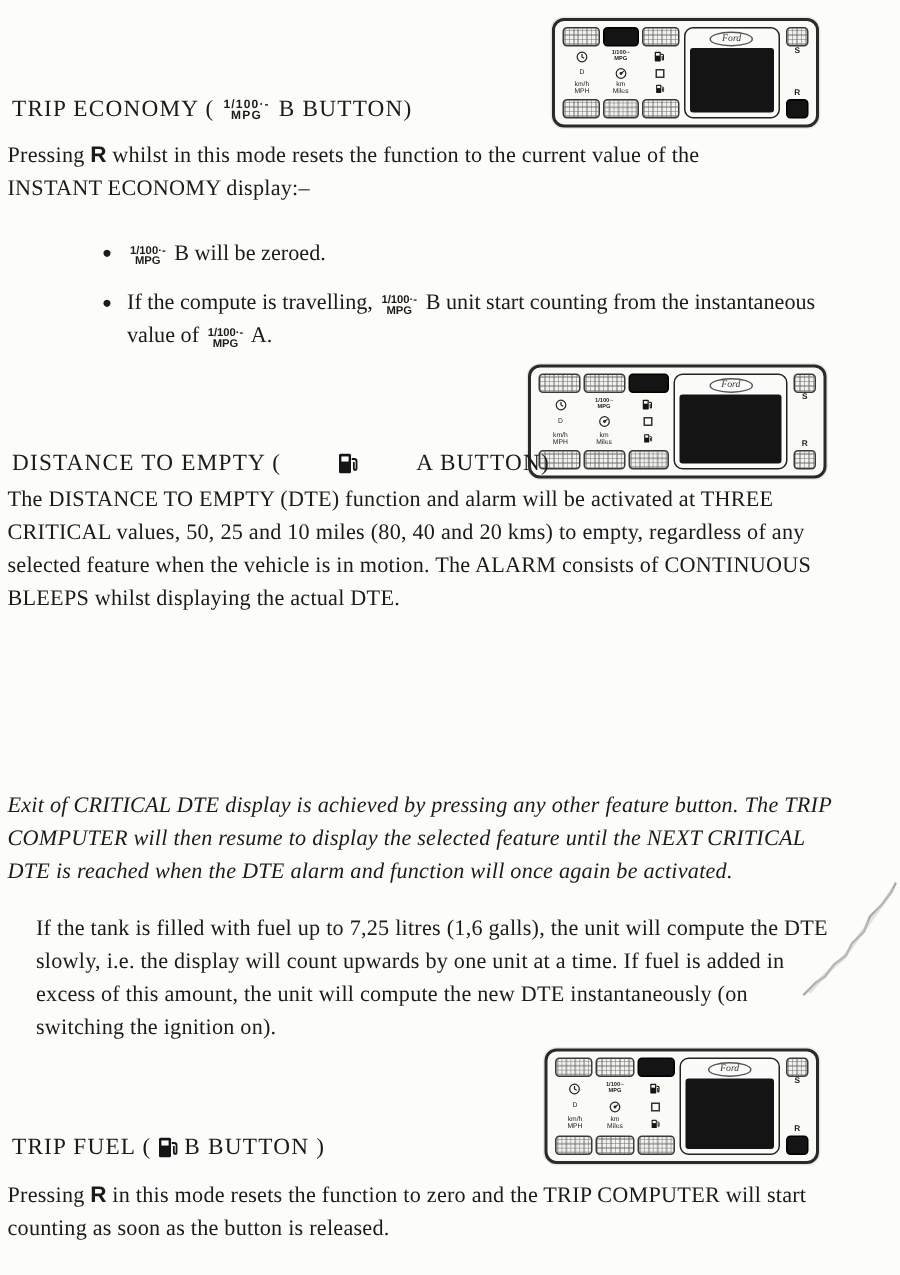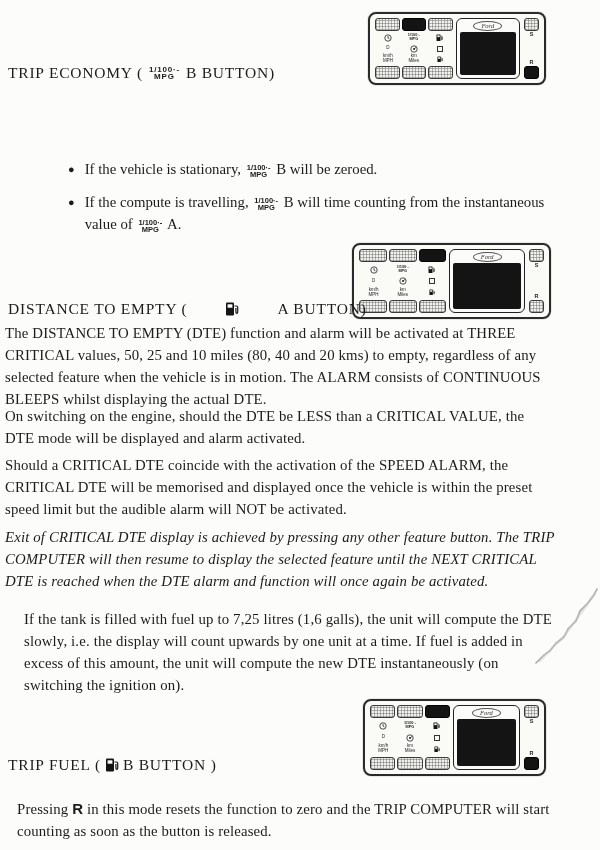--- a/index.html
+++ b/index.html
@@ -151,32 +151,35 @@
         <div class="dev-right">
           <span class="pbtn"></span>
           <span class="tinylabel">S</span>
           <span class="spacer"></span>
           <span class="tinylabel">R</span>
           <span class="pbtn active"></span>
         </div>
       </div>
     </div>
 
+  <p class="abs body-p" style="left:5px; top:93px; width:515px; margin:0;">
+    <span>Pressing </span><span class="rkey">R</span><span> whilst in this mode resets the function to the current value of the INSTANT ECONOMY display:–</span>
+  </p>
 
   <div class="abs bullet" style="left:68px; top:158px; width:510px;">
     <span class="dot">●</span>
     <span>
-      <span>If the vehicle is stationary, </span><span class="mpgstack"><span class="t">1/100·-</span><span class="b">MPG</span></span><span> B   will be zeroed.</span>
+      <span class="mpgstack"><span class="t">1/100·-</span><span class="b">MPG</span></span><span> B   will be zeroed.</span>
     </span>
   </div>
 
   <div class="abs bullet" style="left:68px; top:191px; width:520px;">
     <span class="dot">●</span>
     <span>
-      <span>If the compute is travelling, </span><span class="mpgstack"><span class="t">1/100·-</span><span class="b">MPG</span></span><span> B   will time counting from the instantaneous</span><br>
+      <span>If the compute is travelling, </span><span class="mpgstack"><span class="t">1/100·-</span><span class="b">MPG</span></span><span> B   unit start counting from the instantaneous</span><br>
       <span>value of </span><span class="mpgstack"><span class="t">1/100·-</span><span class="b">MPG</span></span><span> A.</span>
     </span>
   </div>
 
   <div class="abs device device-2">
       <div class="dev-inner">
         <div class="dev-left">
           <div class="brow">
             <span class="pbtn"></span>
             <span class="pbtn"></span>
@@ -255,22 +258,20 @@
     <span>DISTANCE TO EMPTY (</span>
     <svg width="14" height="17" viewBox="0 0 14 16">
       <rect x="1" y="1" width="8" height="13" rx="1" fill="#151515"></rect>
       <rect x="2.6" y="2.8" width="4.8" height="3.4" fill="#fff"></rect>
       <path d="M9.5 4.5h1.6c.9 0 1.6.7 1.6 1.6v4.4c0 .9-.4 1.3-.9 1.3s-.9-.4-.9-1.3V6.5" fill="none" stroke="#151515" stroke-width="1.2"></path>
     </svg>
     <span>A BUTTON)</span>
   </div>
 
   <p class="abs body-p" style="left:5px; top:322px; width:552px; margin:0;">The DISTANCE TO EMPTY (DTE) function and alarm will be activated at THREE CRITICAL values, 50, 25 and 10 miles (80, 40 and 20 kms) to empty, regardless of any selected feature when the vehicle is in motion. The ALARM consists of CONTINUOUS BLEEPS whilst displaying the actual DTE.</p>
-  <p class="abs body-p" style="left:5px; top:405px; width:548px; margin:0;">On switching on the engine, should the DTE be LESS than a CRITICAL VALUE, the DTE mode will be displayed and alarm activated.</p>
-  <p class="abs body-p" style="left:5px; top:454px; width:560px; margin:0;">Should a CRITICAL DTE coincide with the activation of the SPEED ALARM, the CRITICAL DTE will be memorised and displayed once the vehicle is within the preset speed limit but the audible alarm will NOT be activated.</p>
   <p class="abs body-p" style="left:5px; top:526px; width:556px; margin:0;font-style:italic;">Exit of CRITICAL DTE display is achieved by pressing any other feature button. The TRIP COMPUTER will then resume to display the selected feature until the NEXT CRITICAL DTE is reached when the DTE alarm and function will once again be activated.</p>
   <p class="abs body-p" style="left:24px; top:608px; width:532px; margin:0;">If the tank is filled with fuel up to 7,25 litres (1,6 galls), the unit will compute the DTE slowly, i.e. the display will count upwards by one unit at a time. If fuel is added in excess of this amount, the unit will compute the new DTE instantaneously (on switching the ignition on).</p>
 
   <div class="abs device device-3">
       <div class="dev-inner">
         <div class="dev-left">
           <div class="brow">
             <span class="pbtn"></span>
             <span class="pbtn"></span>
             <span class="pbtn active"></span>
@@ -347,21 +348,21 @@
   <div class="abs heading" style="left:8px; top:756px;justify-content:center;">
     <span>TRIP FUEL (</span>
     <svg width="14" height="17" viewBox="0 0 14 16">
       <rect x="1" y="1" width="8" height="13" rx="1" fill="#151515"></rect>
       <rect x="2.6" y="2.8" width="4.8" height="3.4" fill="#fff"></rect>
       <path d="M9.5 4.5h1.6c.9 0 1.6.7 1.6 1.6v4.4c0 .9-.4 1.3-.9 1.3s-.9-.4-.9-1.3V6.5" fill="none" stroke="#151515" stroke-width="1.2"></path>
     </svg>
     <span>B  BUTTON )</span>
   </div>
 
-  <p class="abs body-p" style="left:5px; top:786px; width:552px; margin:12px;">
+  <p class="abs body-p" style="left:5px; top:786px; width:552px; margin:0;">
     <span>Pressing </span><span class="rkey">R</span><span> in this mode resets the function to zero and the TRIP COMPUTER will start counting as soon as the button is released.</span>
   </p>
 
   <svg class="abs crease" width="64" height="125" viewBox="0 0 64 125">
     <path d="M2 118 L10 110 L16 106 L22 98 L30 92 L34 84 L42 76 L46 66 L54 58 L60 50 L63 44" fill="none" stroke="#9a9a96" stroke-width="1.6" stroke-linecap="round" opacity="0.85"></path>
     <path d="M6 116 L14 107 L20 101 L28 94 L36 83 L44 72 L52 61 L61 48" fill="none" stroke="#c8c8c4" stroke-width="2.4" stroke-linecap="round" opacity="0.5"></path>
   </svg>
 
 </div>
 

